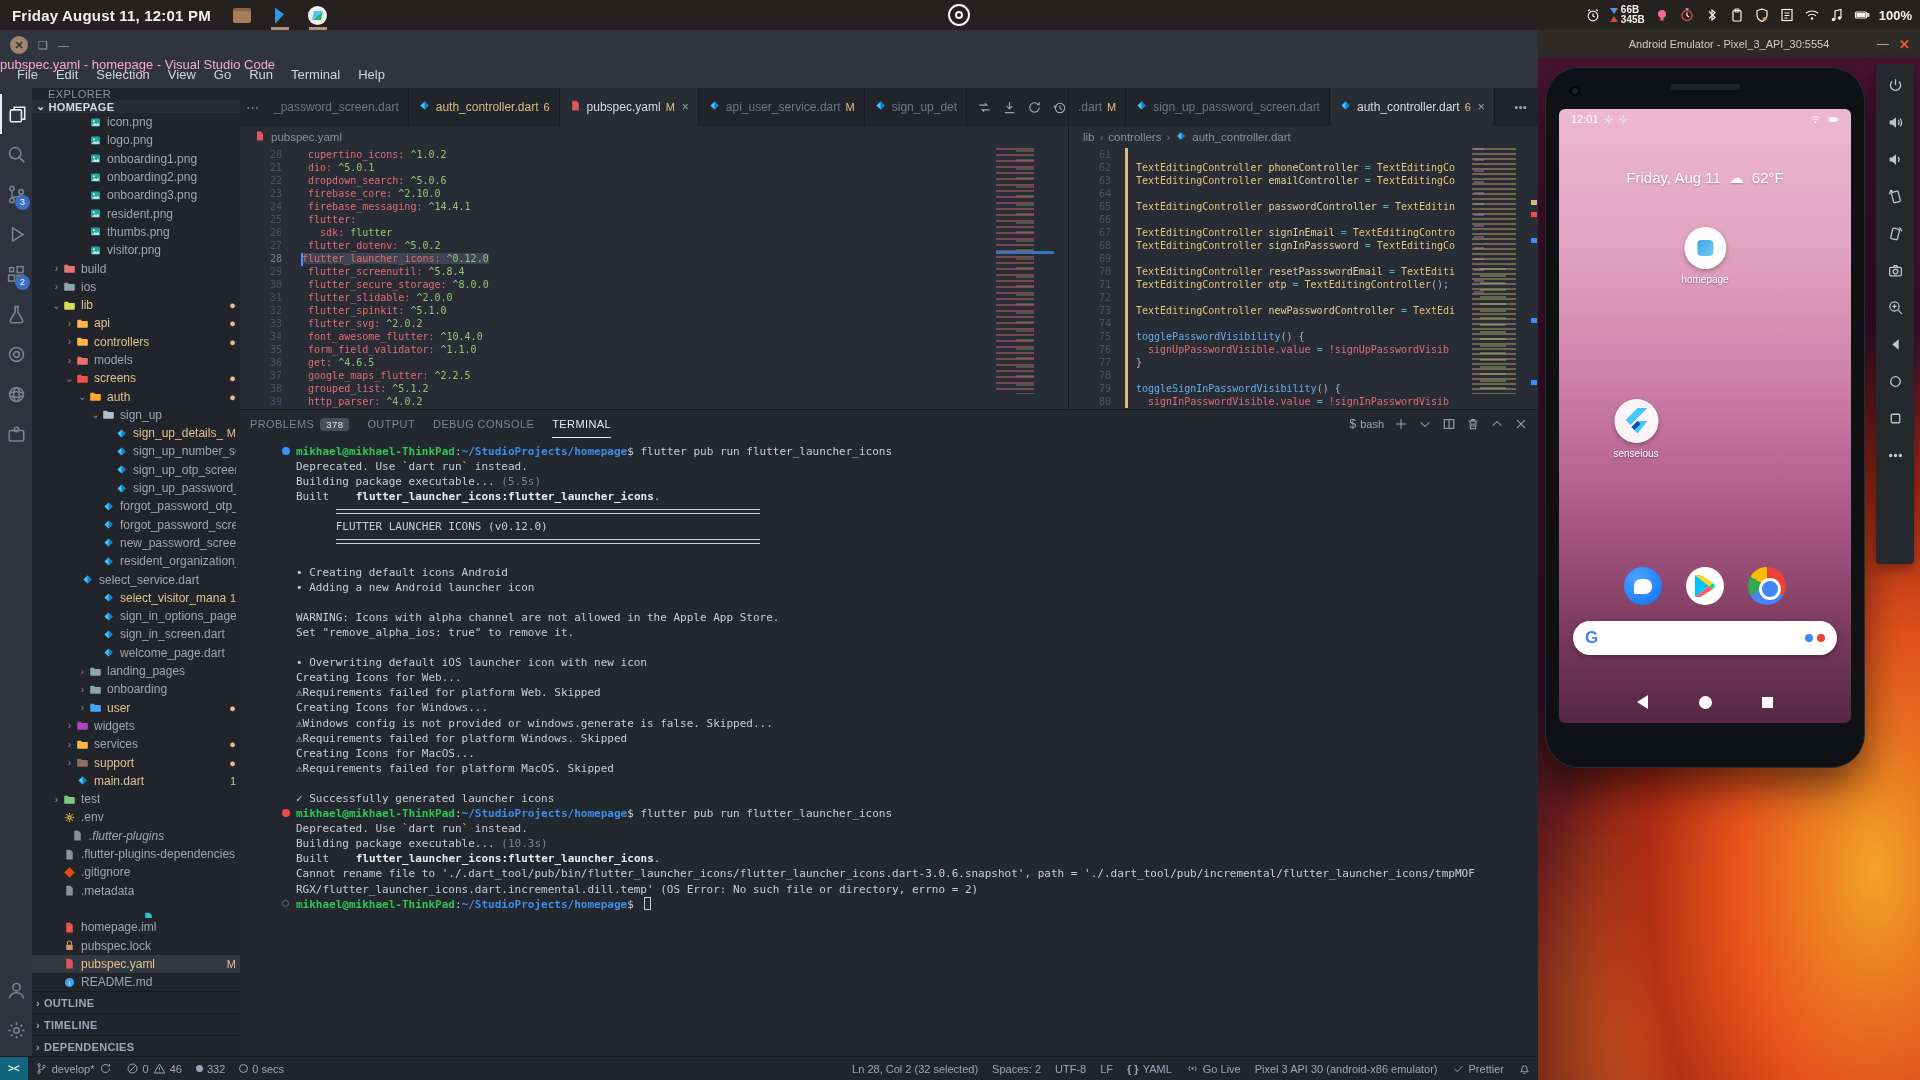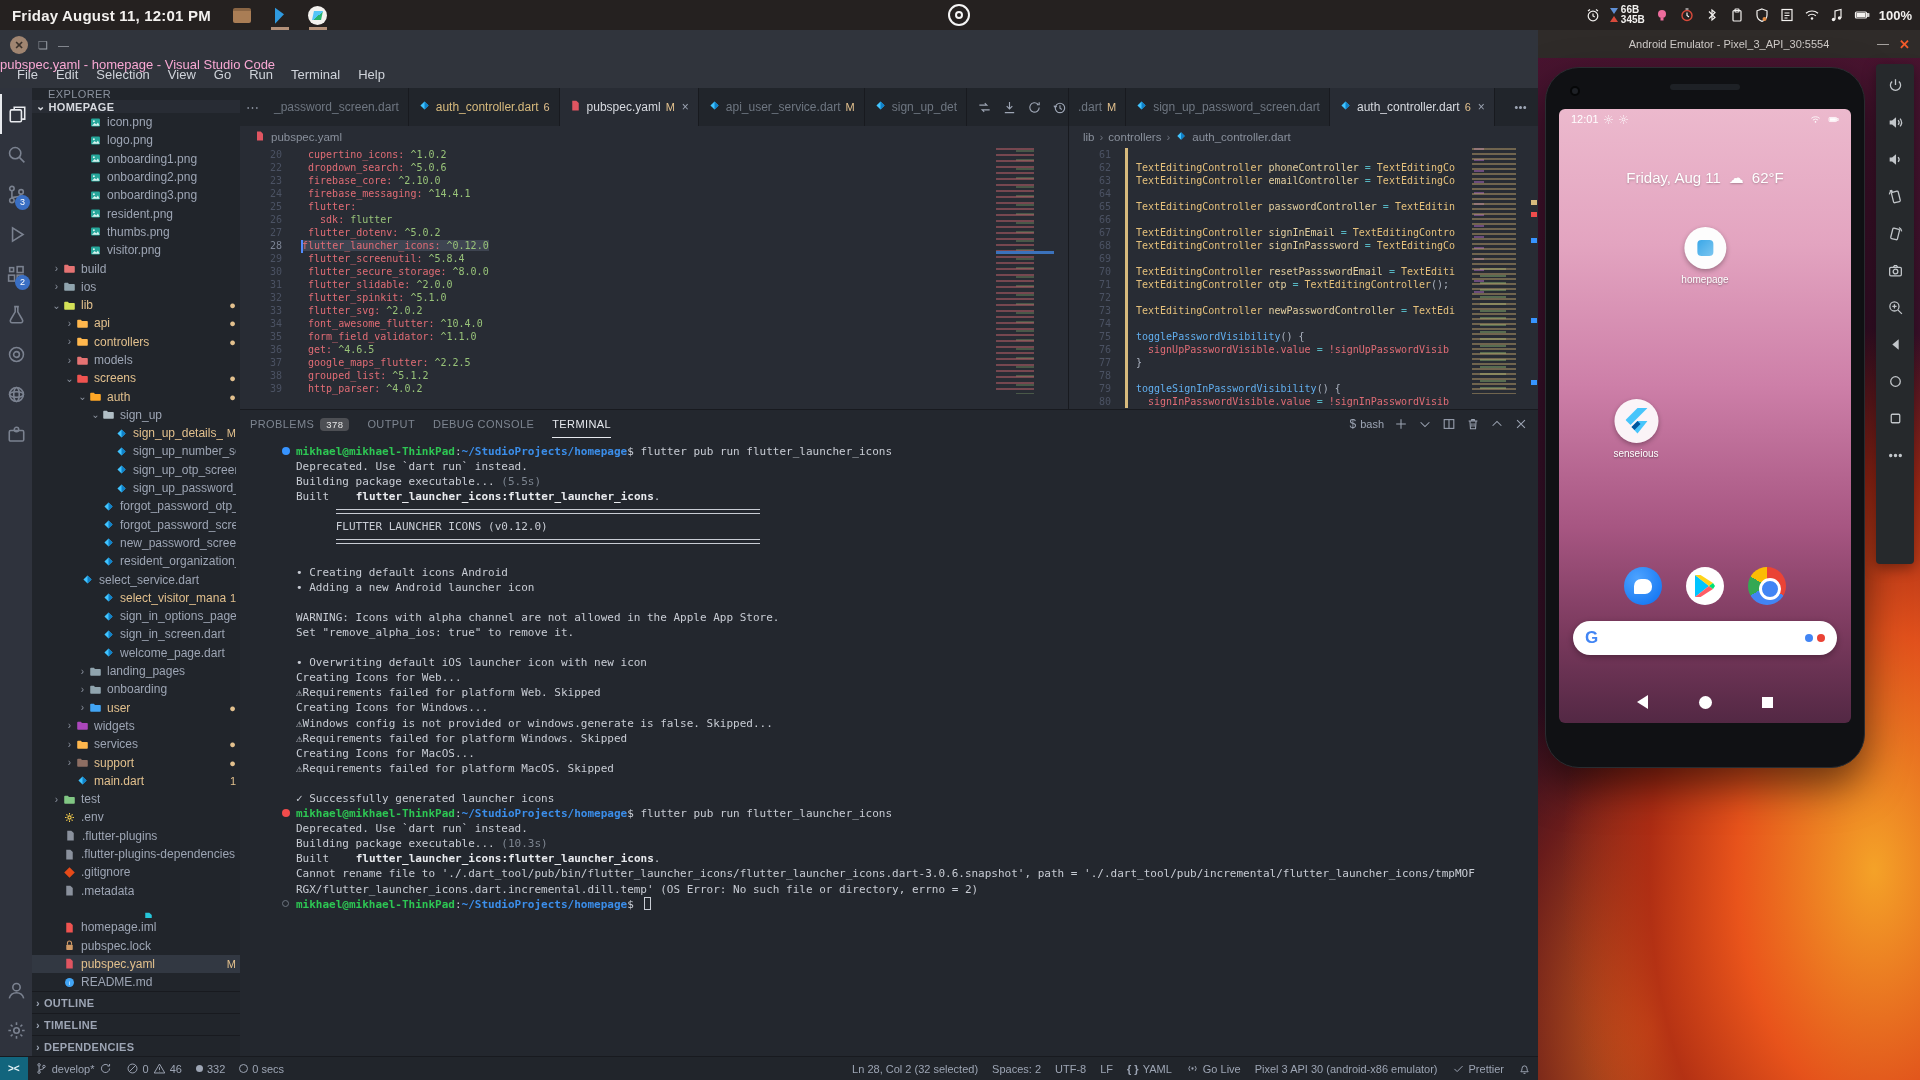--- a/index.html
+++ b/index.html
@@ -764,21 +764,21 @@
             <div class="trow" style="padding-left: 19px;">
               <span class="twist"></span>
               <span class="fic">
                 <svg viewBox="0 0 16 16" fill="none" stroke="#ffd54f" stroke-width="1.3">
                   <circle cx="8" cy="8" r="2"></circle>
                   <path d="M8 2.5v1.8M8 11.7v1.8M2.5 8h1.8M11.7 8h1.8M4.2 4.2l1.3 1.3M10.5 10.5l1.3 1.3M11.8 4.2l-1.3 1.3M5.5 10.5l-1.3 1.3"></path>
                 </svg>
               </span>
               <span class="lbl">.env</span>
             </div>
-            <div class="trow" style="padding-left: 20px;">
+            <div class="trow" style="padding-left: 27px; font-style: italic;">
               <span class="twist"></span>
               <span class="fic">
                 <svg viewBox="0 0 16 16">
                   <path d="M4 2h5l3 3v9H4z" fill="#8a919d"></path>
                 </svg>
               </span>
               <span class="lbl">.flutter-plugins</span>
             </div>
             <div class="trow" style="padding-left: 19px;">
               <span class="twist"></span>
@@ -937,20 +937,21 @@
                 </div>
               </div>
             <div class="crumbs">
               <span class="fic" id="crumb1-icon"><svg viewBox="0 0 16 16">
                     <path d="M4 2h5l3 3v9H4z" fill="#e05561"></path>
                   </svg></span>
               <span>pubspec.yaml</span>
             </div>
             <div class="codearea" id="code1">
                 <div class="cl"><span class="ln">20</span><span class="ct"><span class="yk">  cupertino_icons:</span><span class="yv"> ^1.0.2</span></span></div>
+                <div class="cl"><span class="ln">21</span><span class="ct"><span class="yk">  dio:</span><span class="yv"> ^5.0.1</span></span></div>
                 <div class="cl"><span class="ln">22</span><span class="ct"><span class="yk">  dropdown_search:</span><span class="yv"> ^5.0.6</span></span></div>
                 <div class="cl"><span class="ln">23</span><span class="ct"><span class="yk">  firebase_core:</span><span class="yv"> ^2.10.0</span></span></div>
                 <div class="cl"><span class="ln">24</span><span class="ct"><span class="yk">  firebase_messaging:</span><span class="yv"> ^14.4.1</span></span></div>
                 <div class="cl"><span class="ln">25</span><span class="ct"><span class="yk">  flutter:</span><span class="yv"></span></span></div>
                 <div class="cl"><span class="ln">26</span><span class="ct"><span class="yk">    sdk:</span><span class="yv"> flutter</span></span></div>
                 <div class="cl"><span class="ln">27</span><span class="ct"><span class="yk">  flutter_dotenv:</span><span class="yv"> ^5.0.2</span></span></div>
                 <div class="cl cur"><span class="ln">28</span><span class="ct"><span class="yp"> </span><span class="sel"><span class="caret"></span><span class="yk">flutter_launcher_icons:</span><span class="yv"> ^0.12.0</span></span></span></div>
                 <div class="cl"><span class="ln">29</span><span class="ct"><span class="yk">  flutter_screenutil:</span><span class="yv"> ^5.8.4</span></span></div>
                 <div class="cl"><span class="ln">30</span><span class="ct"><span class="yk">  flutter_secure_storage:</span><span class="yv"> ^8.0.0</span></span></div>
                 <div class="cl"><span class="ln">31</span><span class="ct"><span class="yk">  flutter_slidable:</span><span class="yv"> ^2.0.0</span></span></div>

